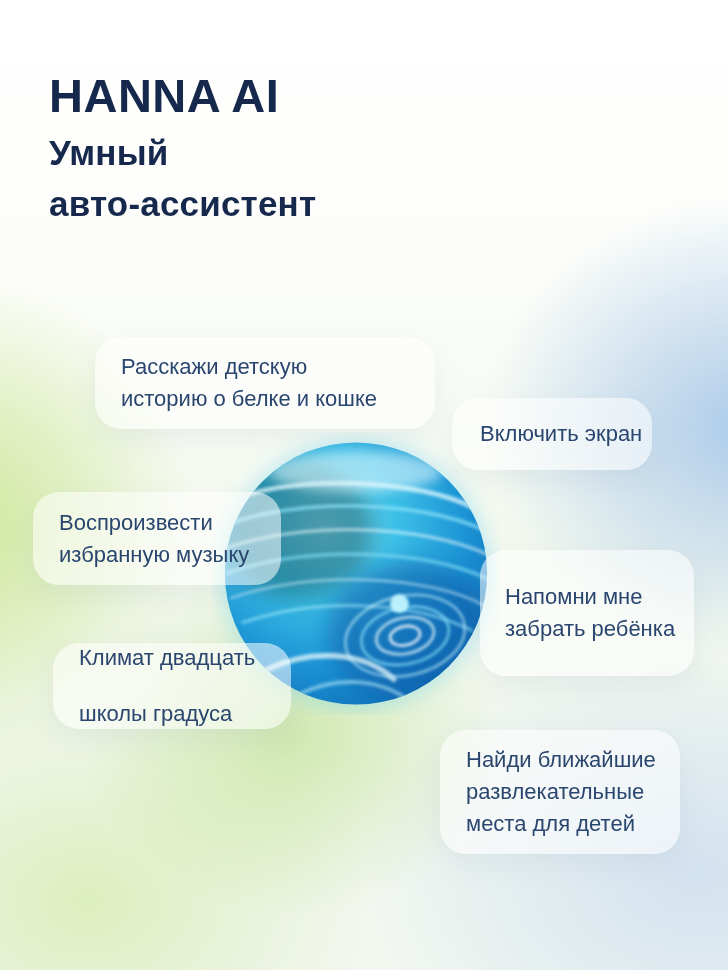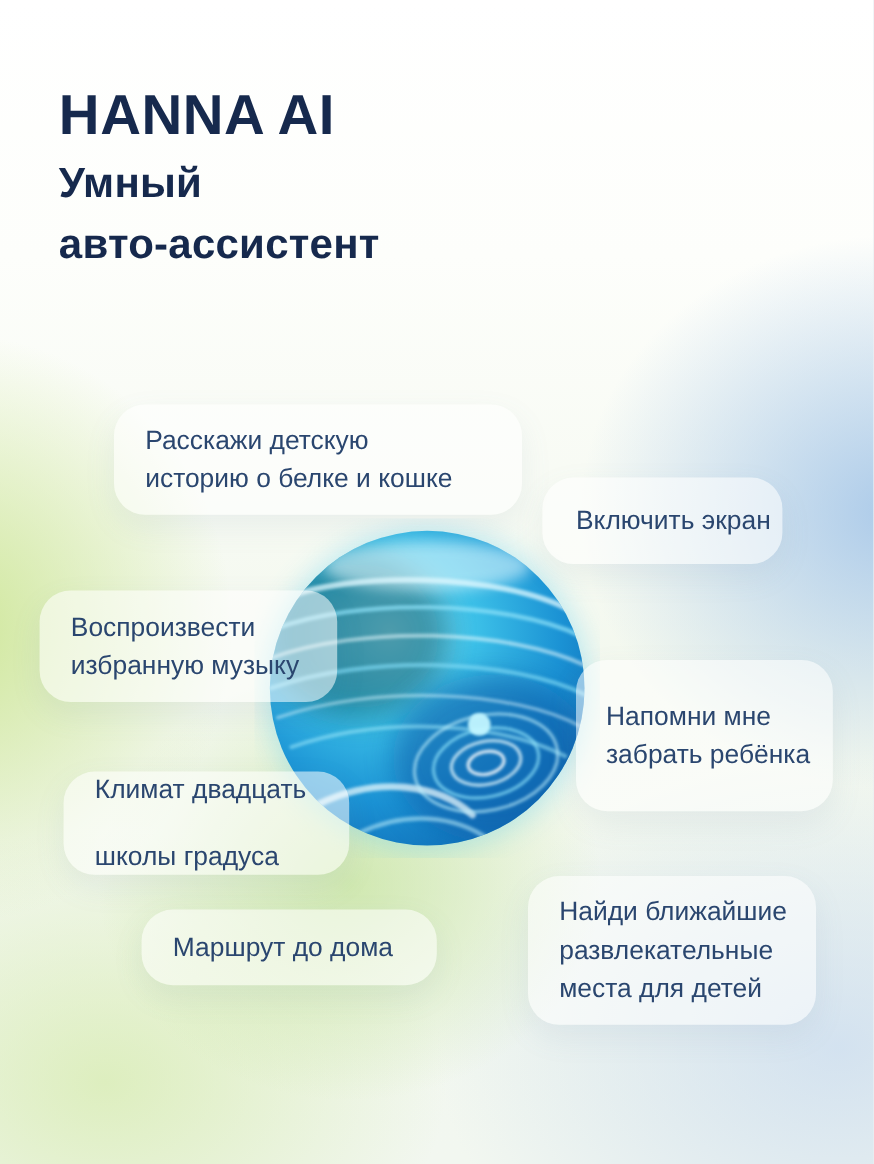--- a/index.html
+++ b/index.html
@@ -156,23 +156,20 @@
   <div class="bubble b-reminder">
     <span class="line">Напомни мне</span>
     <span class="line">забрать ребёнка</span>
   </div>
 
   <div class="bubble b-climate">
     <span class="line">Климат двадцать</span>
     <span class="line">школы градуса</span>
   </div>
 
-  <div class="bubble b-route">
-    <span class="line">Маршрут до дома</span>
-  </div>
 
   <div class="bubble b-places">
     <span class="line">Найди ближайшие</span>
     <span class="line">развлекательные</span>
     <span class="line">места для детей</span>
   </div>
 
 </div>
 
 </body></html>

